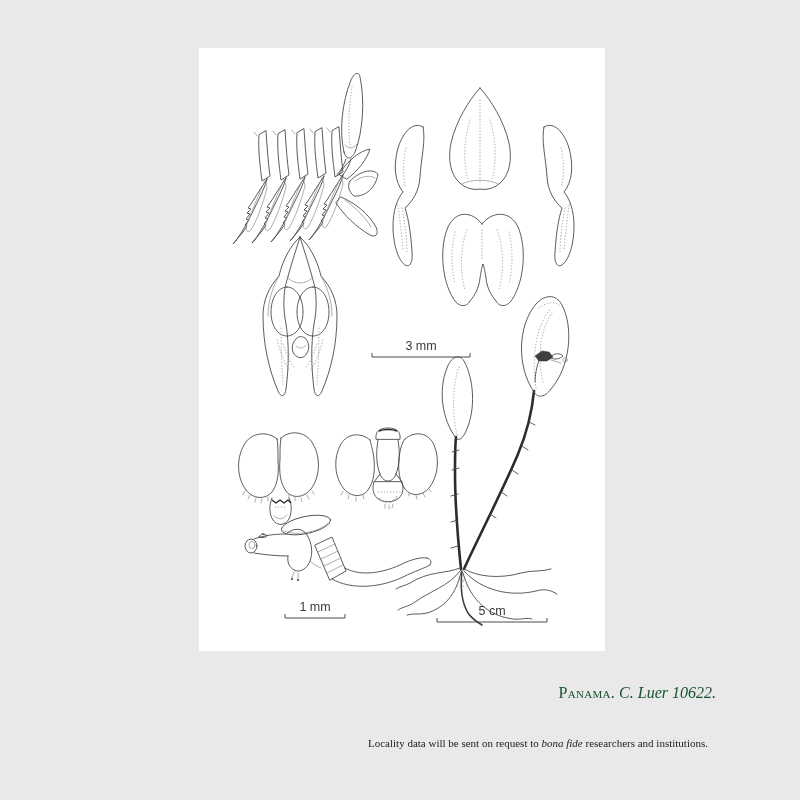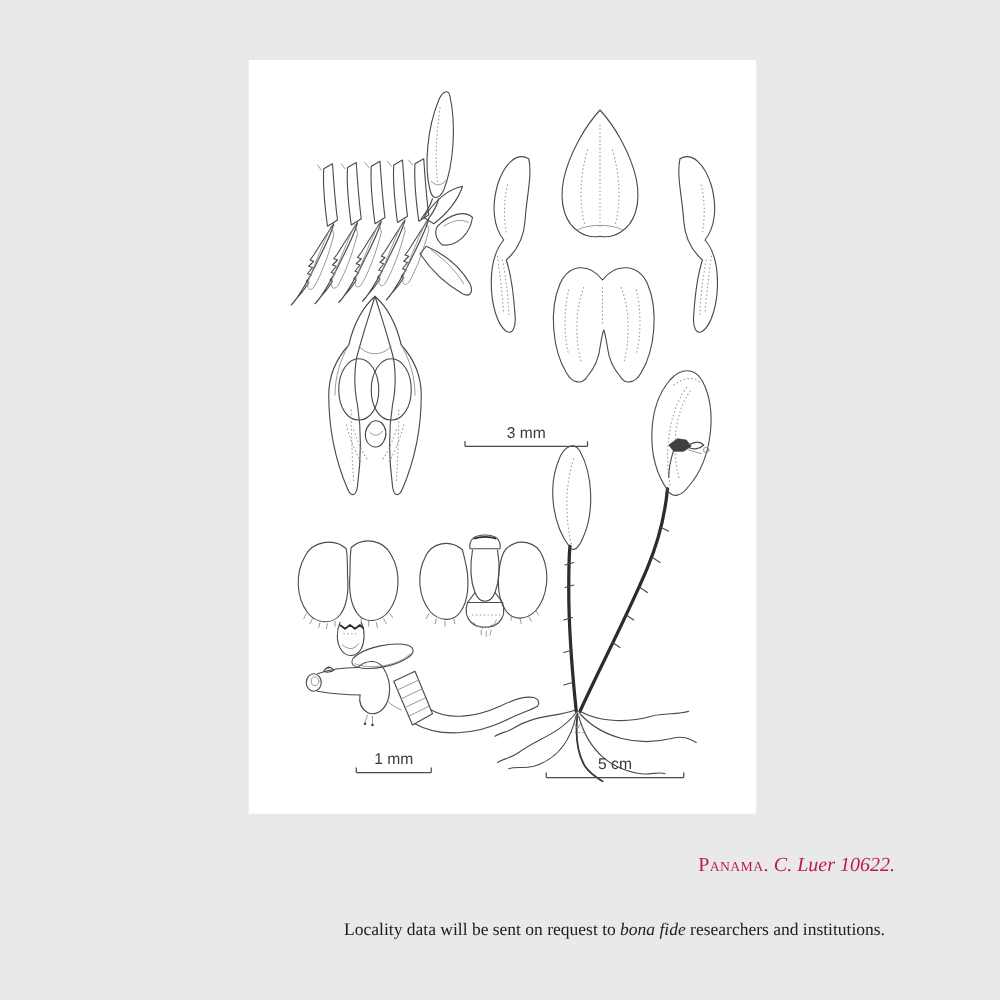--- a/index.html
+++ b/index.html
@@ -16,24 +16,24 @@
   .thick{fill:none;stroke:#2c2c2c;stroke-width:2.6;stroke-linecap:round;}
   .rootDark{fill:none;stroke:#3a3a3a;stroke-width:1.5;stroke-linecap:round;}
   .jag{fill:none;stroke:#2c2c2c;stroke-width:1.4;stroke-linejoin:round;}
   .fillDark{fill:#3f3f3f;stroke:#2c2c2c;stroke-width:0.5;}
   .dotFill{fill:#3a3a3a;}
   .bar{fill:none;stroke:#4a4a4a;stroke-width:1;}
   .bar-label{font-family:"Liberation Sans",sans-serif;font-size:12.5px;fill:#3a3a3a;}
 
   
   .caption{position:absolute;top:682px;right:84px;text-align:right;
-           font-size:16px;line-height:21px;color:#be185d;}
+           font-size:16px;line-height:21px;color:#14532d;}
   .caption .smallcaps{font-variant:small-caps;letter-spacing:0.3px;}
   .ital{font-style:italic;}
-  .footnote{position:absolute;top:737px;right:92px;font-size:14px;color:#1c1c1c;}
+  .footnote{position:absolute;top:737px;right:92px;font-size:11px;color:#1c1c1c;}
 </style>
 </head>
 <body>
 
 <div class="canvas">
 
   <div class="page">
     <svg viewBox="0 0 406 603">
       <defs>
         <path id="bractA" d="M68,131 C62,140 57,148 52,156 l-3,4 l3,1 l-4,4 l3,1 l-4,5 l3,1 l-4,5 l2,1 l-4,6 C41,188 37,192 34,196 C40,190 50,172 57,157 C62,147 66,139 68,131 Z"></path>

